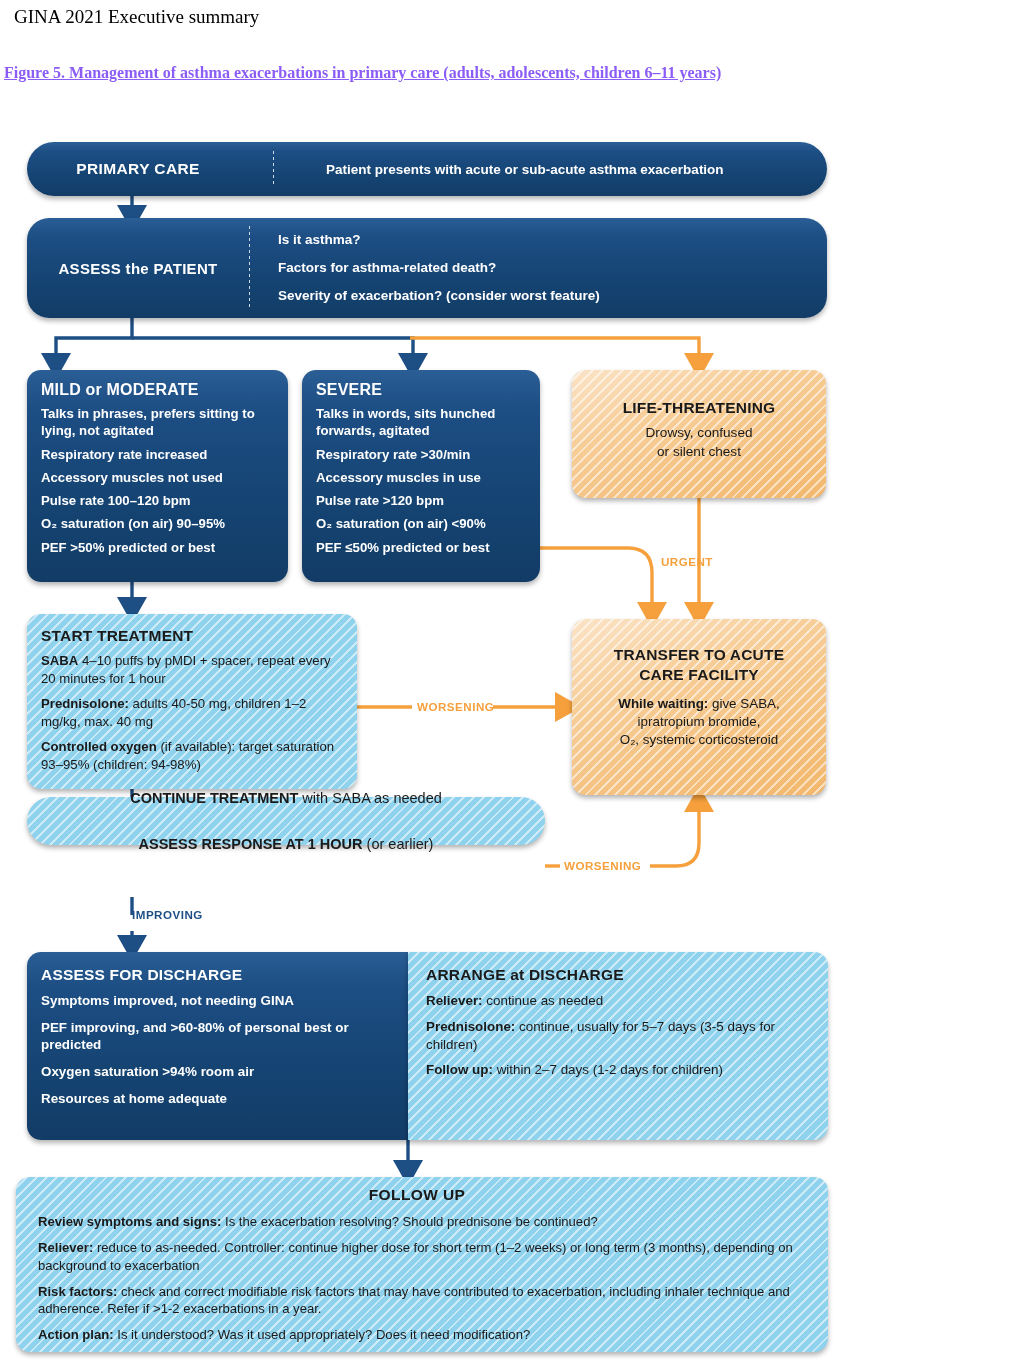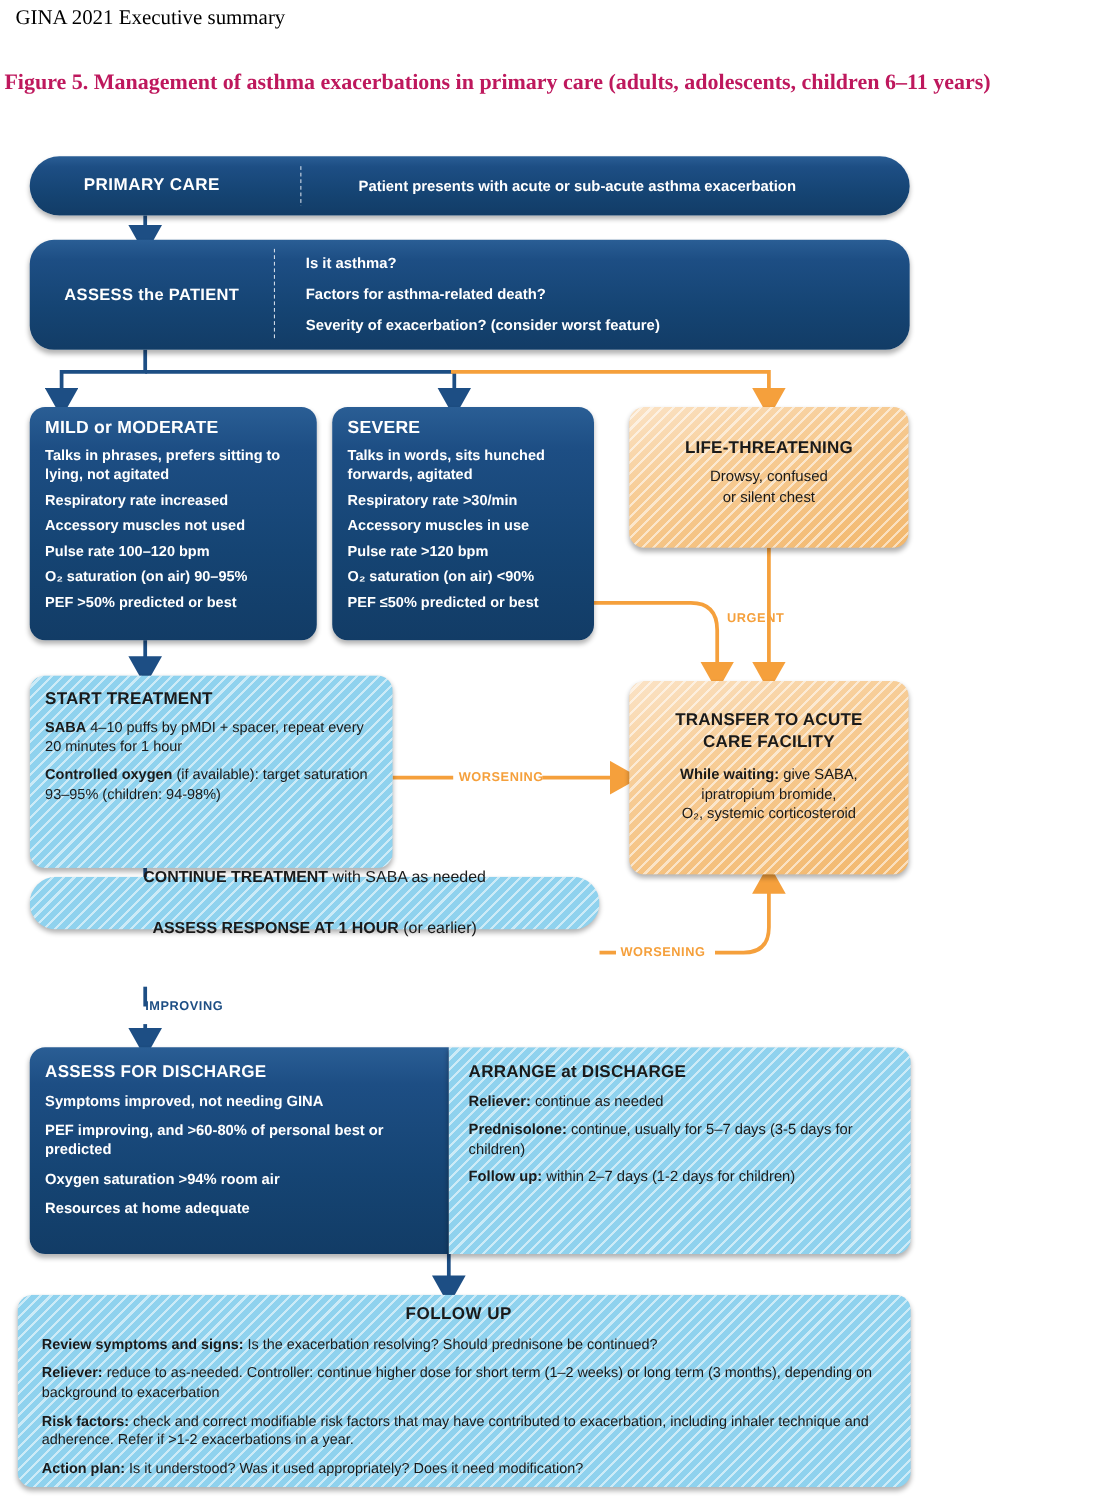--- a/index.html
+++ b/index.html
@@ -13,21 +13,21 @@
 
   
   .hdr-running {
     position:absolute; left:14px; top:6px;
     font-family:"Liberation Serif", serif;
     font-size:19px; color:#000;
   }
   .fig-title {
     position:absolute; left:4px; top:62px; width:1000px;
     font-family:"Liberation Serif", serif;
-    font-size:20px; font-weight:bold; color:#be185d; line-height:1.35;
+    font-size:16px; font-weight:bold; color:#8b5cf6; line-height:1.35;text-decoration:underline;
   }
 
   
   #chart { position:absolute; left:0; top:133px; width:1012px; height:1234px; }
   #wires { position:absolute; left:0; top:0; width:1012px; height:1234px; }
 
   .box { position:absolute; color:#fff; }
 
   
   .navy {
@@ -219,20 +219,21 @@
     <div class="li">
       <div>Drowsy, confused</div>
       <div>or silent chest</div>
     </div>
   </div>
 
   <div id="b-start" class="box lblue r-md">
     <div class="ttl">START TREATMENT</div>
     <div>
         <div class="li"><span class="b">SABA</span><span> 4–10 puffs by pMDI + spacer, repeat every 20 minutes for 1 hour</span></div>
+        <div class="li"><span class="b">Prednisolone:</span><span> adults 40-50 mg, children 1–2 mg/kg, max. 40 mg</span></div>
         <div class="li"><span class="b">Controlled oxygen</span><span> (if available): target saturation 93–95% (children: 94-98%)</span></div>
       </div>
   </div>
 
   <div id="b-transfer" class="box orange r-md">
     <div class="ttl">
       <div>TRANSFER TO ACUTE</div>
       <div>CARE FACILITY</div>
     </div>
     <div class="li">

